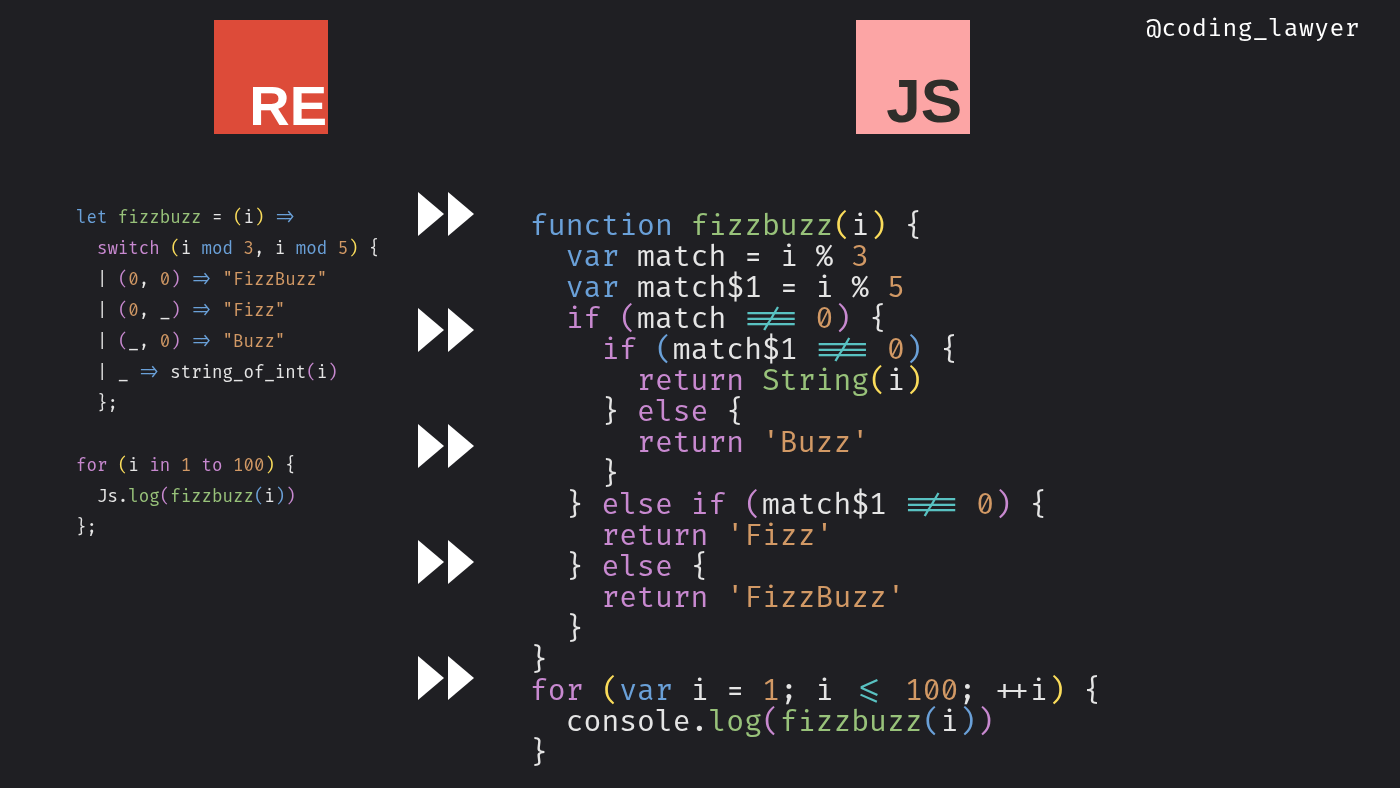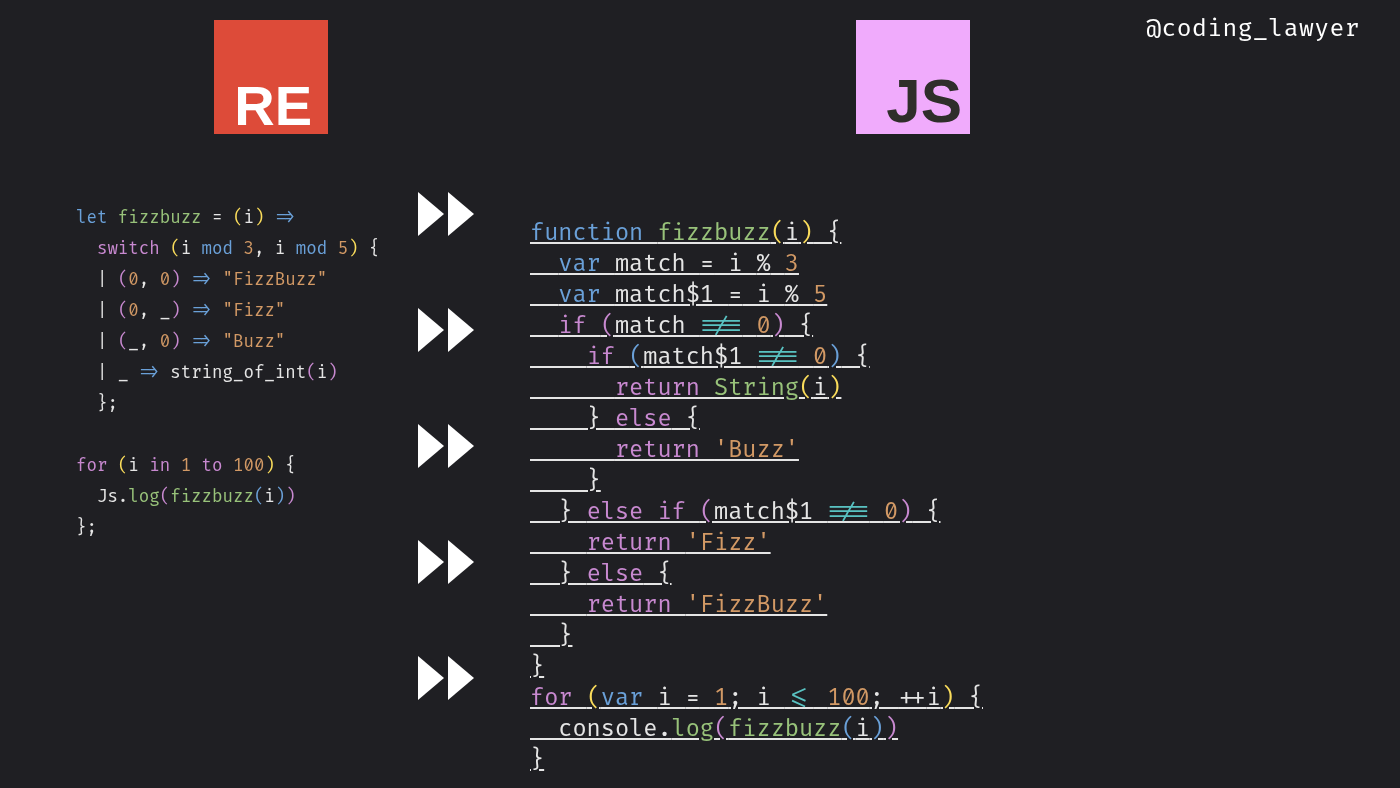--- a/index.html
+++ b/index.html
@@ -27,48 +27,47 @@
     justify-content: flex-end;
     font-weight: 800;
     font-family: Arial, Helvetica, sans-serif;
   }
   .logo-re {
     top: 20px;
     left: 214px;
     background: #dd4b39;
     color: #ffffff;
     font-size: 56px;
-    padding: 0 16px 0px 0;
+    padding: 0 1px 0px 0;
     line-height: 1;
   }
   .logo-js {
     top: 20px;
     left: 856px;
-    background: #f0abfc;
+    background: #fca5a5;
     color: #2f2e2a;
     font-size: 62px;
     padding: 0 8px 2px 0;
     line-height: 1;
   }
   .code-left {
     position: absolute;
     top: 171px;
     left: 76px;
     font-size: 17px;
     line-height: 31px;
     white-space: pre;
   }
   .code-right {
     position: absolute;
-    top: 187px;
+    top: 180px;
     left: 530px;
-    font-size: 23px;
+    font-size: 29px;
     line-height: 31px;
     white-space: pre;
-    text-decoration: underline;
   }
   .arrows {
     position: absolute;
     left: 418px;
     top: 192px;
     display: flex;
     flex-direction: column;
     gap: 72px;
   }
   .arrow-pair {

